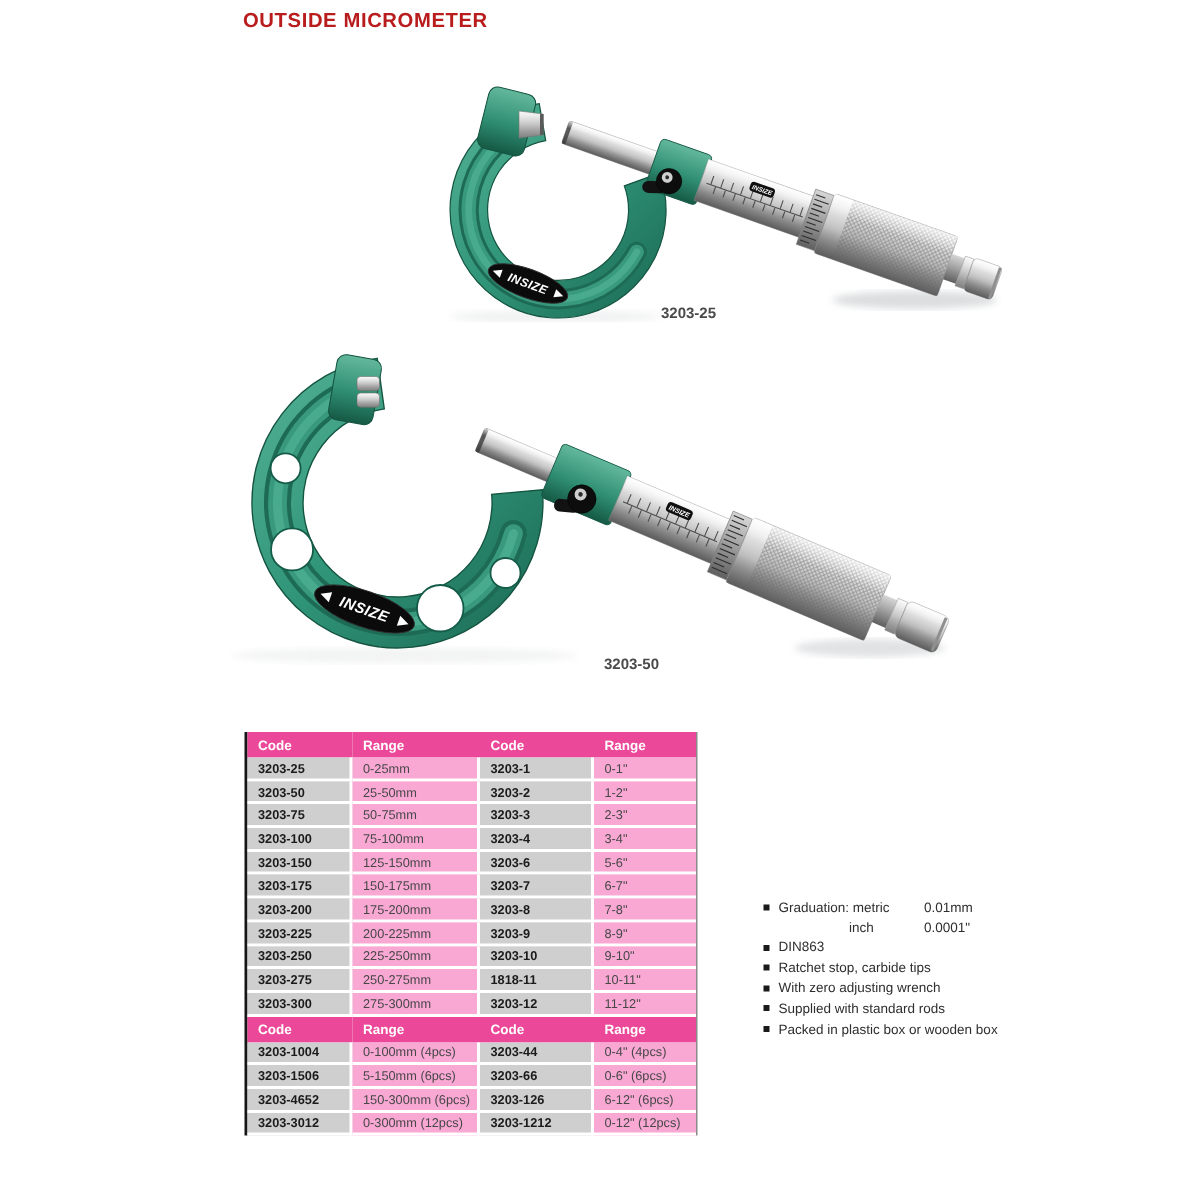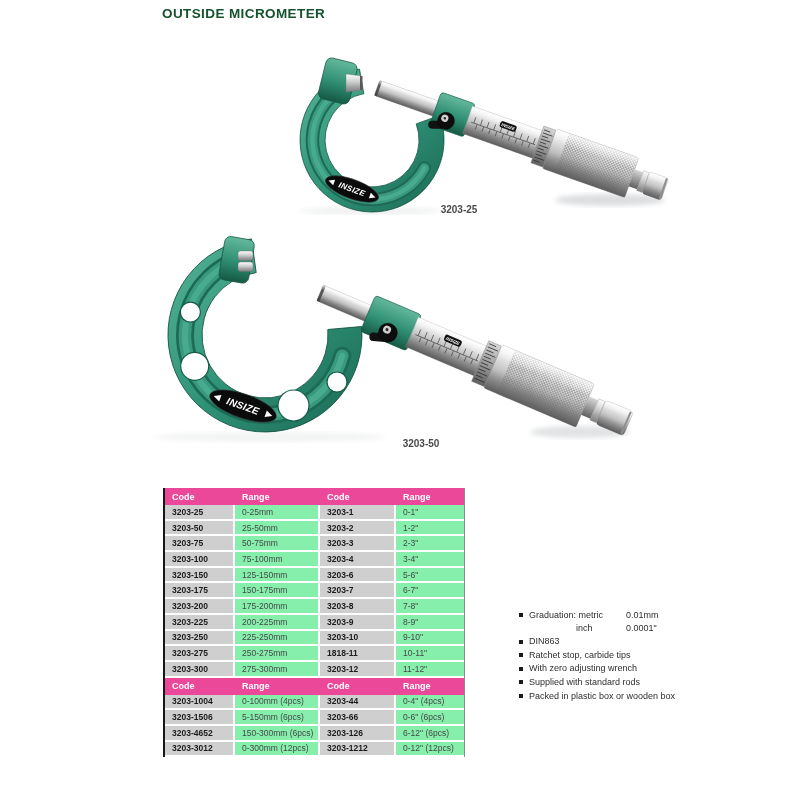--- a/index.html
+++ b/index.html
@@ -1,37 +1,37 @@
 <!DOCTYPE html>
 <html><head>
 <meta charset="utf-8">
 <style>
   html,body{margin:0;padding:0;background:#fff;}
   .page{position:relative;width:800px;height:800px;background:#fff;overflow:hidden;
         font-family:"Liberation Sans",sans-serif;}
   .title{position:absolute;left:162px;top:6px;margin:0;font-size:13.5px;font-weight:bold;
-         color:#14532d;letter-spacing:.4px;}
+         color:#b91c1c;letter-spacing:.4px;}
   .fig{position:absolute;}
   .fig1{left:280px;top:55px;}
   .fig2{left:140px;top:235px;}
   .fig-label{position:absolute;width:60px;text-align:center;font-size:10px;font-weight:bold;color:#4a4a4a;}
   
   .size-table{position:absolute;left:163px;top:488px;width:299px;table-layout:fixed;
               border-collapse:separate;border-spacing:0;border-left:2px solid #161616;
               border-right:1px solid #8a8a8a;}
   .size-table th{background:#ec4899;color:#fff;font-size:9px;font-weight:bold;text-align:left;
                  padding:0 0 0 7px;height:17px;box-sizing:border-box;}
   .size-table td{font-size:8.5px;padding:0 0 0 7px;height:15.7px;box-sizing:border-box;
                  border-right:2px solid #fff;border-bottom:2px solid #fff;white-space:nowrap;
                  overflow:hidden;}
   .size-table td:last-child{border-right:0;}
   .size-table td.code{background:#cfcfcf;font-weight:bold;color:#1b1b1b;}
-  .size-table td.range{background:#86efac;color:#474747;}
+  .size-table td.range{background:#f9a8d4;color:#474747;}
   
-  .specs{position:absolute;left:503px;top:594px;width:190px;margin:16px;padding:0;list-style:none;
+  .specs{position:absolute;left:503px;top:594px;width:190px;margin:6px;padding:0;list-style:none;
          font-size:9px;color:#2e2e2e;}
   .specs li{position:relative;padding-left:10px;margin-bottom:3.2px;line-height:1.15;}
   .specs li::before{content:"";position:absolute;left:0;top:3.2px;width:4px;height:4px;background:#1a1a1a;}
   .grad-grid{display:grid;grid-template-columns:97px auto;row-gap:2.5px;}
   .grad-indent{padding-left:47px;}
   svg text{font-family:"Liberation Sans",sans-serif;}
 </style>
 </head>
 <body>
 

